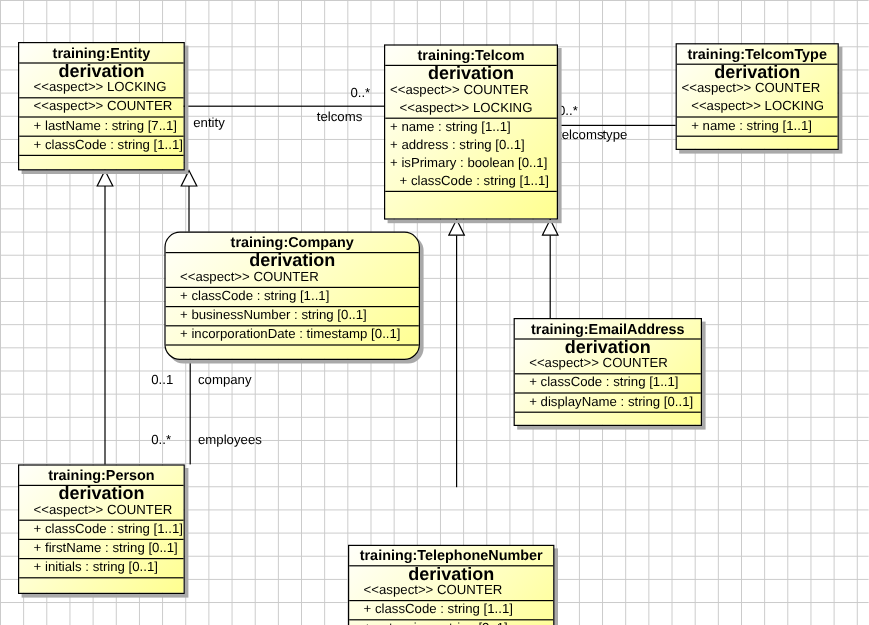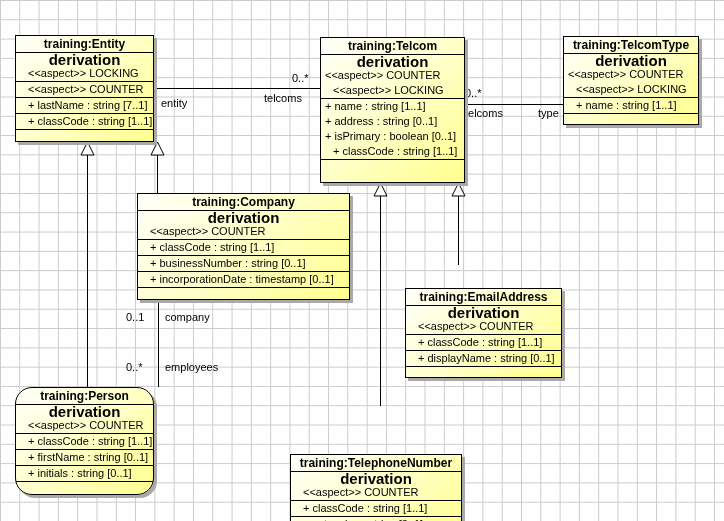--- a/index.html
+++ b/index.html
@@ -36,21 +36,21 @@
 <div id="canvas">
 
   <div class="hline" style="left:152px;top:88px;width:168px;"></div>
   <div class="edge-label" style="left:292px;top:72px;">0..*</div>
   <div class="edge-label" style="left:161px;top:84px;margin-top:13px;">entity</div>
   <div class="edge-label" style="left:264px;top:92px;">telcoms</div>
 
   <div class="hline" style="left:464px;top:104px;width:99px;"></div>
   <div class="edge-label" style="left:465px;top:87px;">0..*</div>
   <div class="edge-label" style="left:465px;top:107px;">telcoms</div>
-  <div class="edge-label" style="left:538px;top:107px;">type</div>
+  <div class="edge-label" style="left:502px;top:107px;">type</div>
 
   <div class="vline" style="left:158px;top:298px;height:89px;"></div>
   <div class="edge-label num" style="left:126px;top:311px;">0..1</div>
   <div class="edge-label" style="left:165px;top:311px;">company</div>
   <div class="edge-label num" style="left:126px;top:361px;">0..*</div>
   <div class="edge-label" style="left:165px;top:361px;">employees</div>
 
   <div class="vline" style="left:87px;top:155px;height:232px;"></div>
   <svg class="tri" style="left:80px;top:141px;" viewBox="0 0 15 15">
       <path d="M7.5 1 L14 14 L1 14 Z" fill="#ffffff" stroke="#000000" stroke-width="1"></path>
@@ -95,40 +95,40 @@
 
   <div class="uml-class" style="left:563px;top:36px;width:134px;height:87px;">
     <div class="uml-title">training:TelcomType</div>
     <div class="uml-subtitle">derivation</div>
     <div class="uml-row">&lt;&lt;aspect&gt;&gt; COUNTER</div>
     <div class="uml-row sep">&lt;&lt;aspect&gt;&gt; LOCKING</div>
     <div class="uml-row sep">+ name : string [1..1]</div>
     <div class="strip"></div>
   </div>
 
-  <div class="uml-class" style="left:137px;top:193px;width:211px;height:105px;">
+  <div class="uml-class" style="left:137px;top:193px;width:211px;height:105px;border-radius:13px;">
     <div class="uml-title">training:Company</div>
     <div class="uml-subtitle">derivation</div>
     <div class="uml-row sep">&lt;&lt;aspect&gt;&gt; COUNTER</div>
     <div class="uml-row sep">+ classCode : string [1..1]</div>
     <div class="uml-row sep">+ businessNumber : string [0..1]</div>
     <div class="uml-row sep">+ incorporationDate : timestamp [0..1]</div>
     <div class="strip"></div>
   </div>
 
-  <div class="uml-class" style="left:405px;top:265px;width:155px;height:88px;margin-top:23px;">
+  <div class="uml-class" style="left:428px;top:265px;width:155px;height:88px;">
     <div class="uml-title">training:EmailAddress</div>
     <div class="uml-subtitle">derivation</div>
     <div class="uml-row sep">&lt;&lt;aspect&gt;&gt; COUNTER</div>
     <div class="uml-row sep">+ classCode : string [1..1]</div>
     <div class="uml-row sep">+ displayName : string [0..1]</div>
     <div class="strip"></div>
   </div>
 
-  <div class="uml-class" style="left:15px;top:387px;width:137px;height:106px;border-radius:17px;">
+  <div class="uml-class" style="left:15px;top:387px;width:137px;height:106px;">
     <div class="uml-title">training:Person</div>
     <div class="uml-subtitle">derivation</div>
     <div class="uml-row sep">&lt;&lt;aspect&gt;&gt; COUNTER</div>
     <div class="uml-row sep">+ classCode : string [1..1]</div>
     <div class="uml-row sep">+ firstName : string [0..1]</div>
     <div class="uml-row sep">+ initials : string [0..1]</div>
     <div class="strip"></div>
   </div>
 
   <div class="uml-class" style="left:290px;top:406px;width:170px;height:89px;margin-top:48px;">

